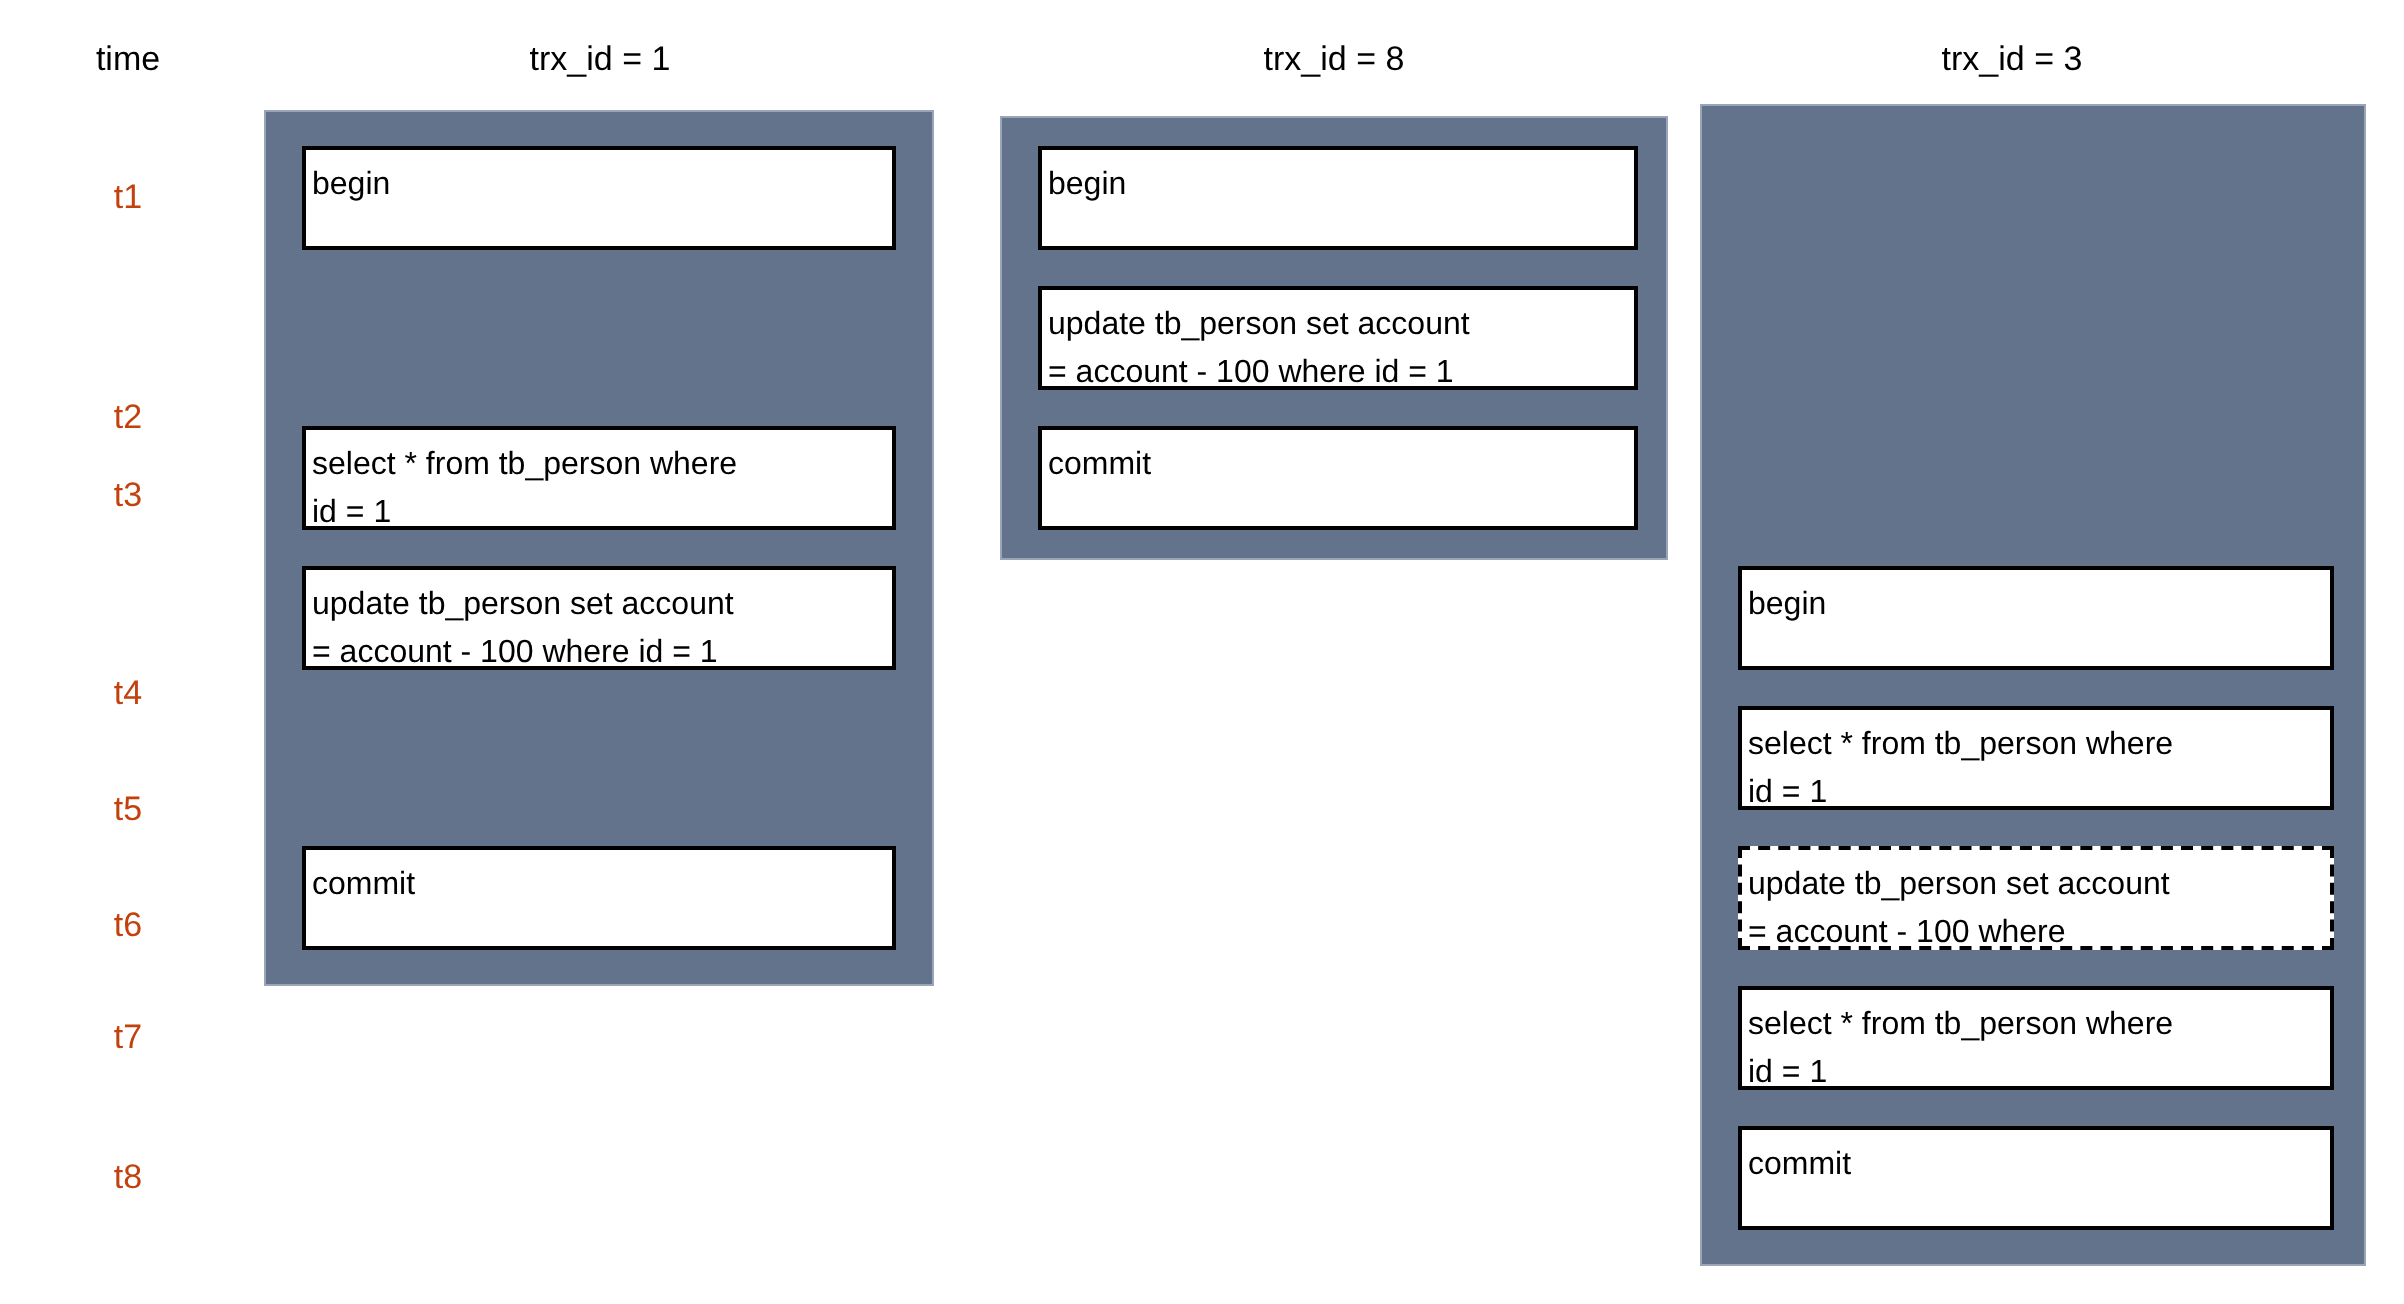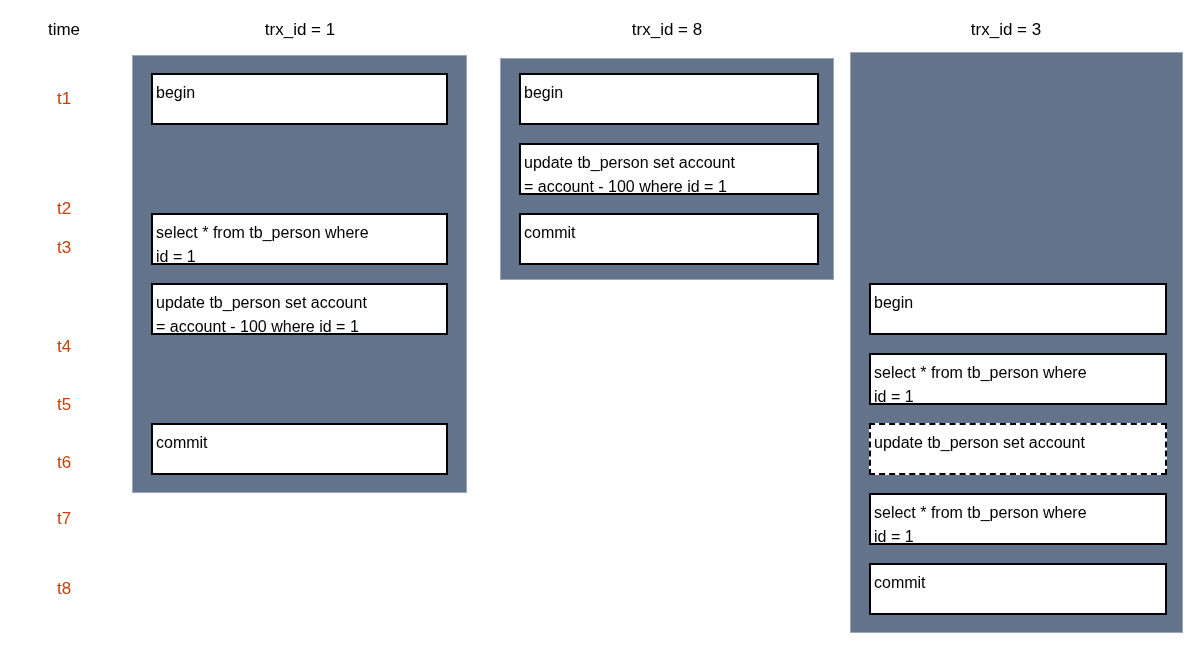--- a/index.html
+++ b/index.html
@@ -134,20 +134,21 @@
       <div class="trx-lane" style="left: 850px; top: 52px; width: 333px; height: 581px;"></div>
       <div class="stmt-box" style="left: 869px; top: 283px; width: 298px; height: 52px;">
         <span class="stmt-line">begin</span>
       </div>
       <div class="stmt-box" style="left: 869px; top: 353px; width: 298px; height: 52px;">
         <span class="stmt-line">select * from tb_person where</span>
         <span class="stmt-line">id = 1</span>
       </div>
       <div class="stmt-box dashed" style="left: 869px; top: 423px; width: 298px; height: 52px;">
         <span class="stmt-line">update tb_person set account</span>
+        <span class="stmt-line">= account - 100 where</span>
       </div>
       <div class="stmt-box" style="left: 869px; top: 493px; width: 298px; height: 52px;">
         <span class="stmt-line">select * from tb_person where</span>
         <span class="stmt-line">id = 1</span>
       </div>
       <div class="stmt-box" style="left: 869px; top: 563px; width: 298px; height: 52px;">
         <span class="stmt-line">commit</span>
       </div>
     </div>
 

